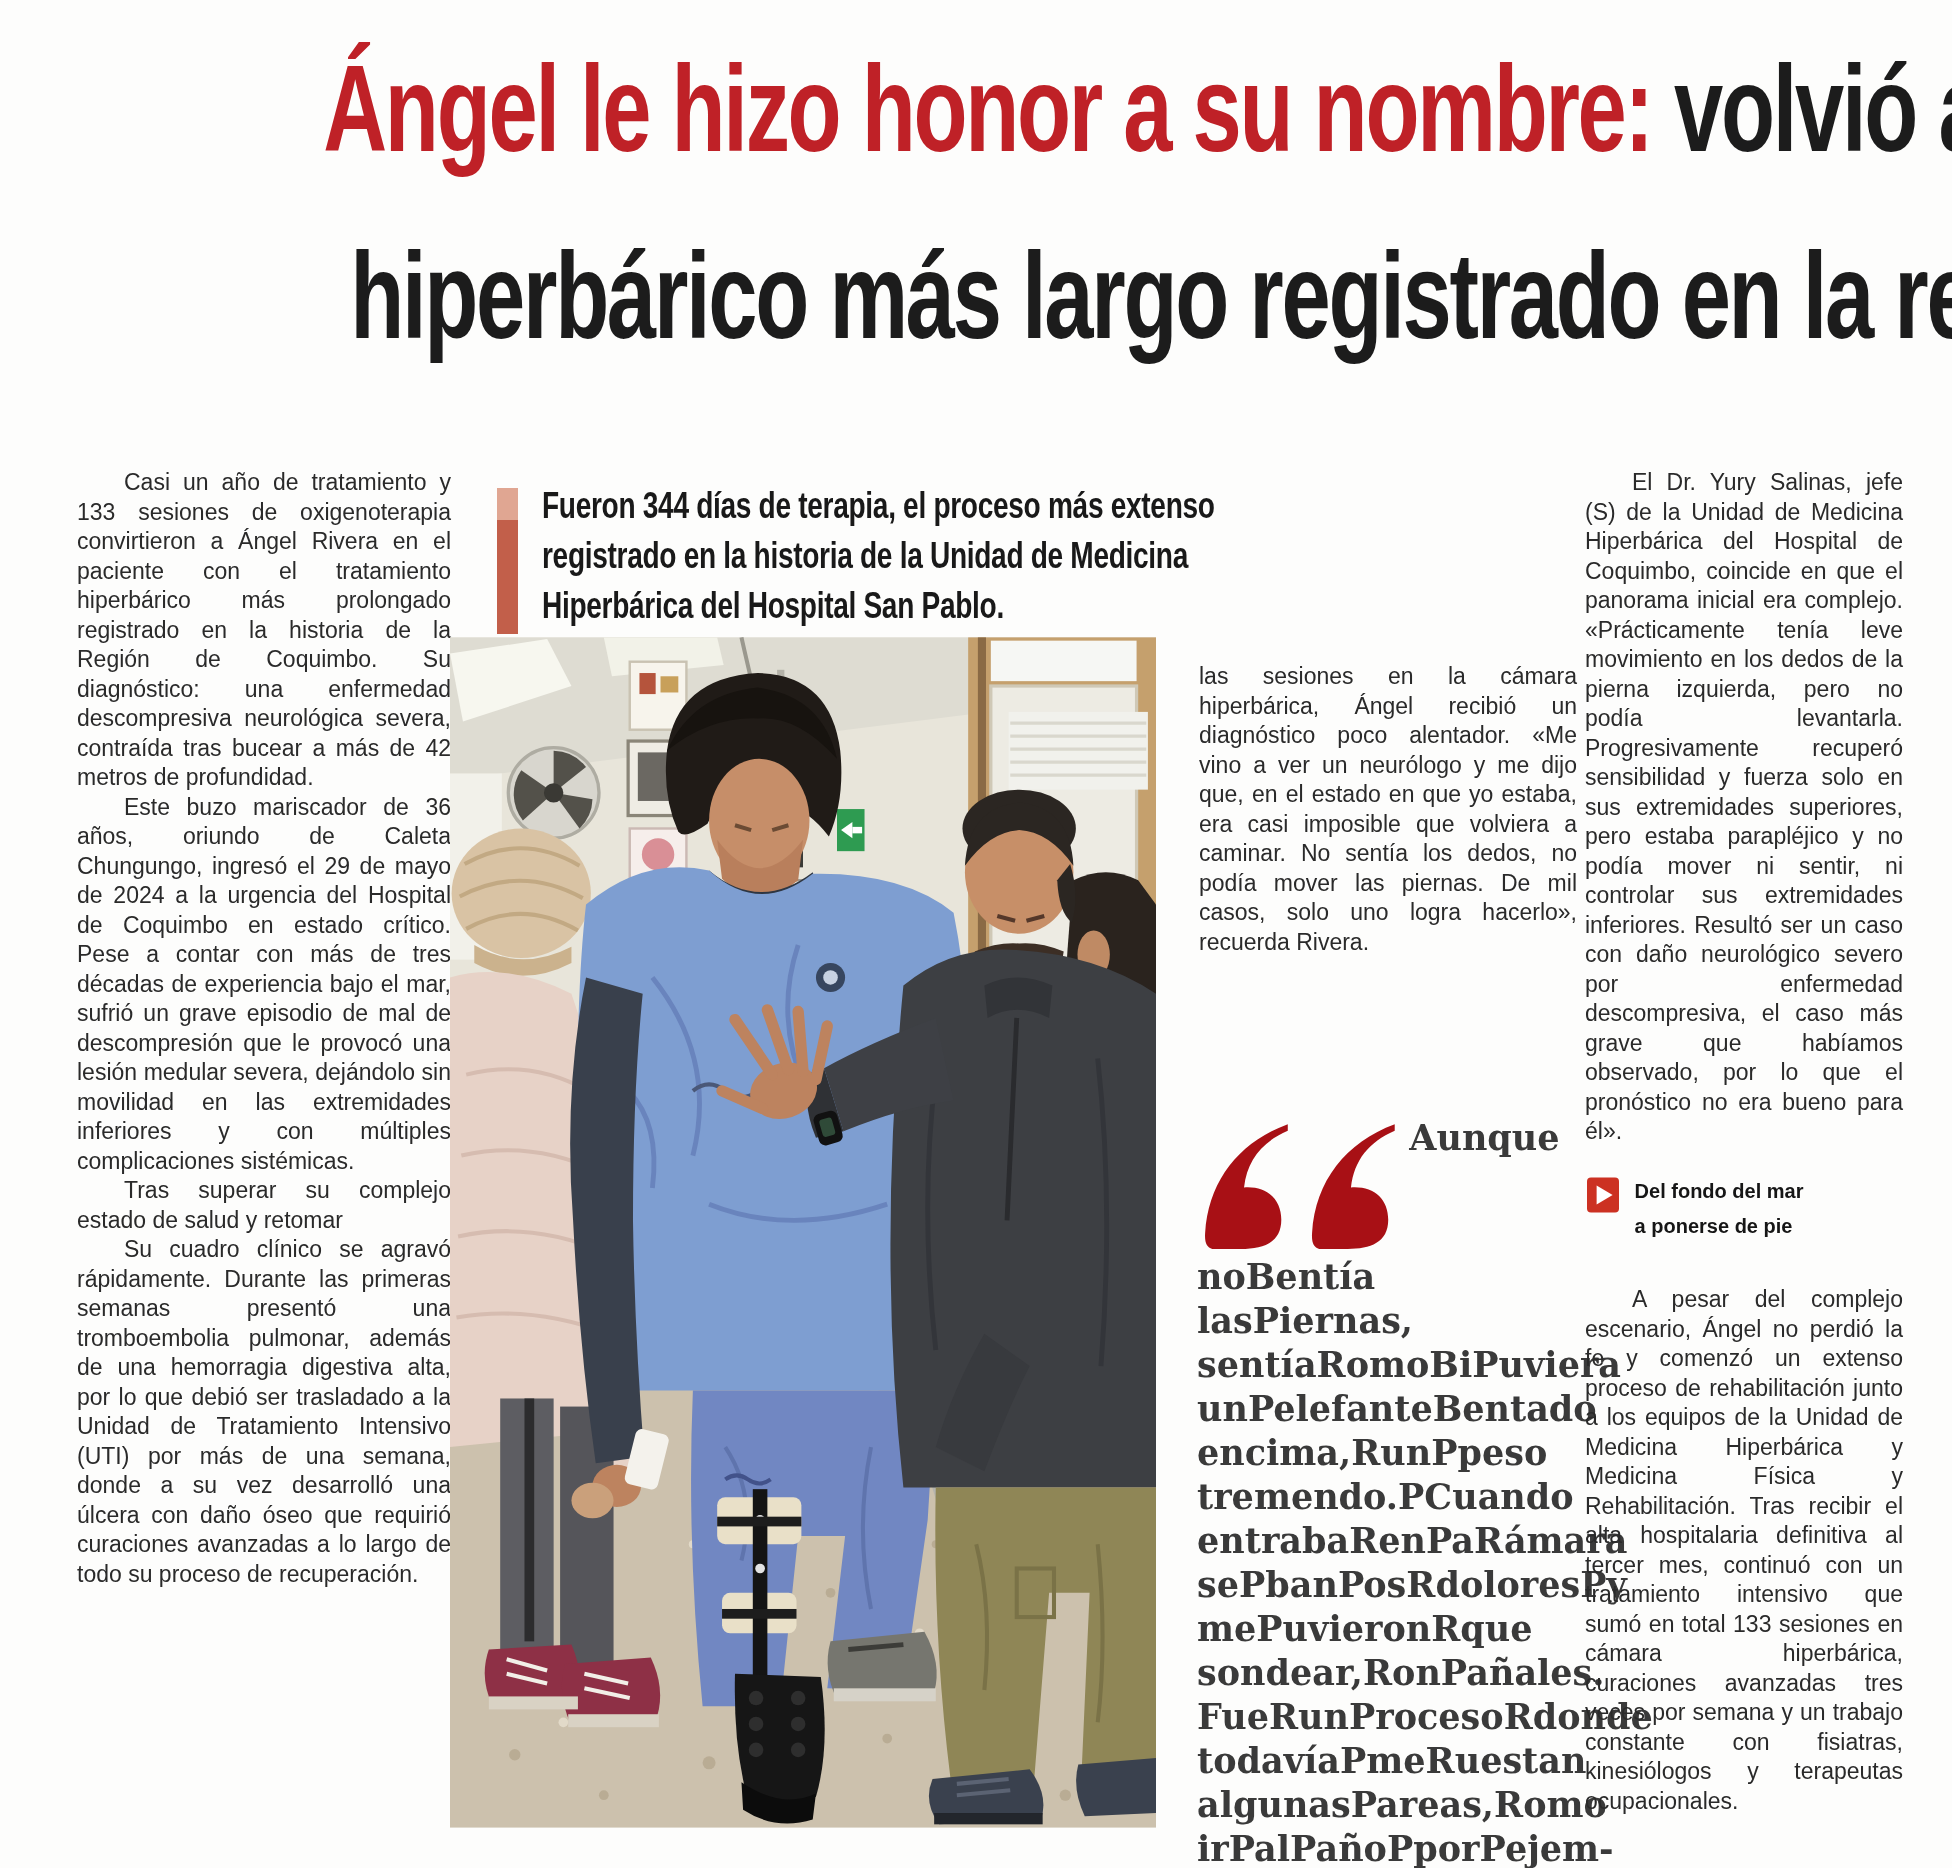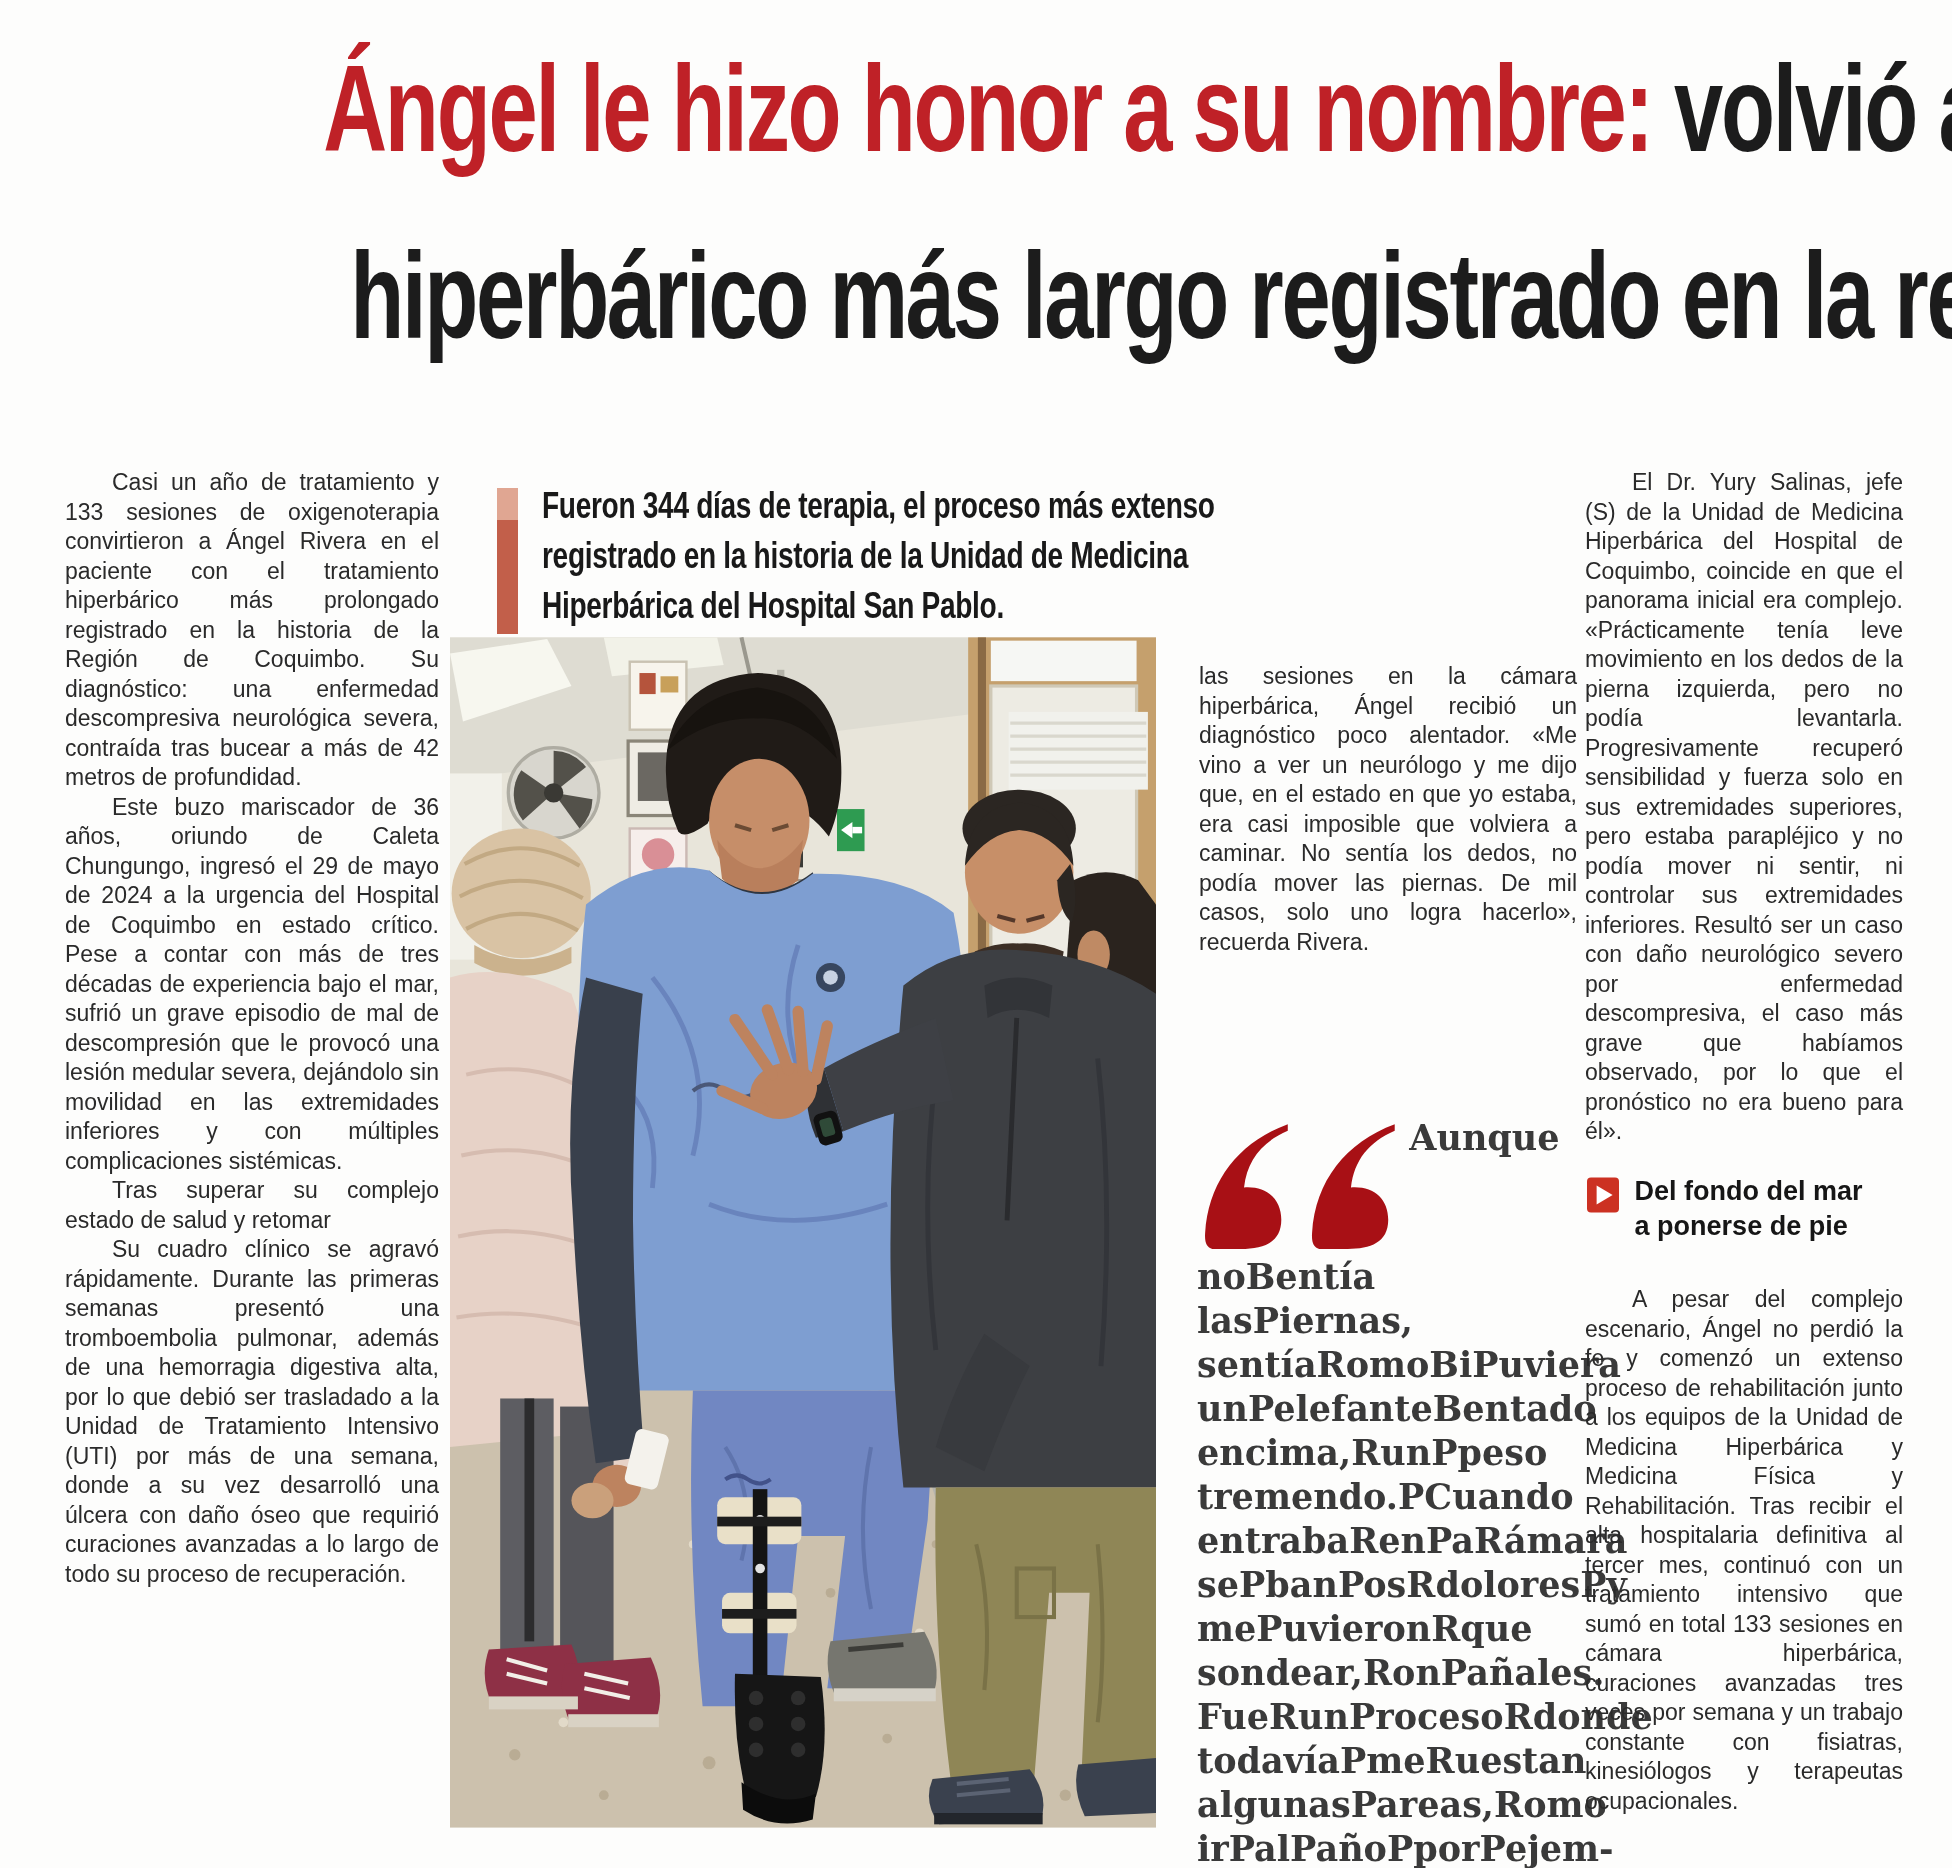--- a/index.html
+++ b/index.html
@@ -32,36 +32,36 @@
   }
   .lede-text-wrap{position:absolute;left:45px;top:0;width:875px;transform:scaleX(0.78);transform-origin:left top;}
   .lede-text{
     font-weight:bold;font-size:36px;line-height:50px;color:#191919;
     letter-spacing:-0.4px;
   }
   
   .bodycol{position:absolute;font-size:23px;line-height:29.5px;text-align:justify;color:#2a2a2a;}
   .bodycol p{margin:0;text-indent:47px;}
   .bodycol p.noindent{text-indent:0;}
-  .col1{left:65px;top:468px;width:374px;}
+  .col1{left:77px;top:468px;width:374px;}
   .col3{left:1199px;top:662px;width:378px;}
   .col4{left:1585px;top:468px;width:318px;}
   
   .pullquote{
     position:absolute;left:1197px;top:1116px;width:387px;
     font-family:"DejaVu Serif",serif;
     font-weight:bold;
     font-size:35px;line-height:44px;
     color:#3a3a3a;text-align:left;
   }
   .bigquote{float:left;width:201px;height:128px;margin:4.9px 11.3px 6.5px 0;}
   
   .subhead{display:flex;align-items:flex-start;margin:27.5px 0 0 0;}
   .playicon{flex:0 0 auto;width:32px;height:36px;margin:3.2px 16px 0 1.6px;}
-  .subhead-text{font-weight:bold;font-size:27px;line-height:35px;color:#161616;text-align:left;}
+  .subhead-text{font-weight:bold;font-size:20px;line-height:35px;color:#161616;text-align:left;}
   .col4 .after-sub{margin-top:41px;}
   
   .photo{position:absolute;left:450px;top:637px;width:706px;height:1191px;overflow:hidden;}
   .photo svg{display:block;}
 </style>
 </head>
 <body>
 
 <div class="page">
 

